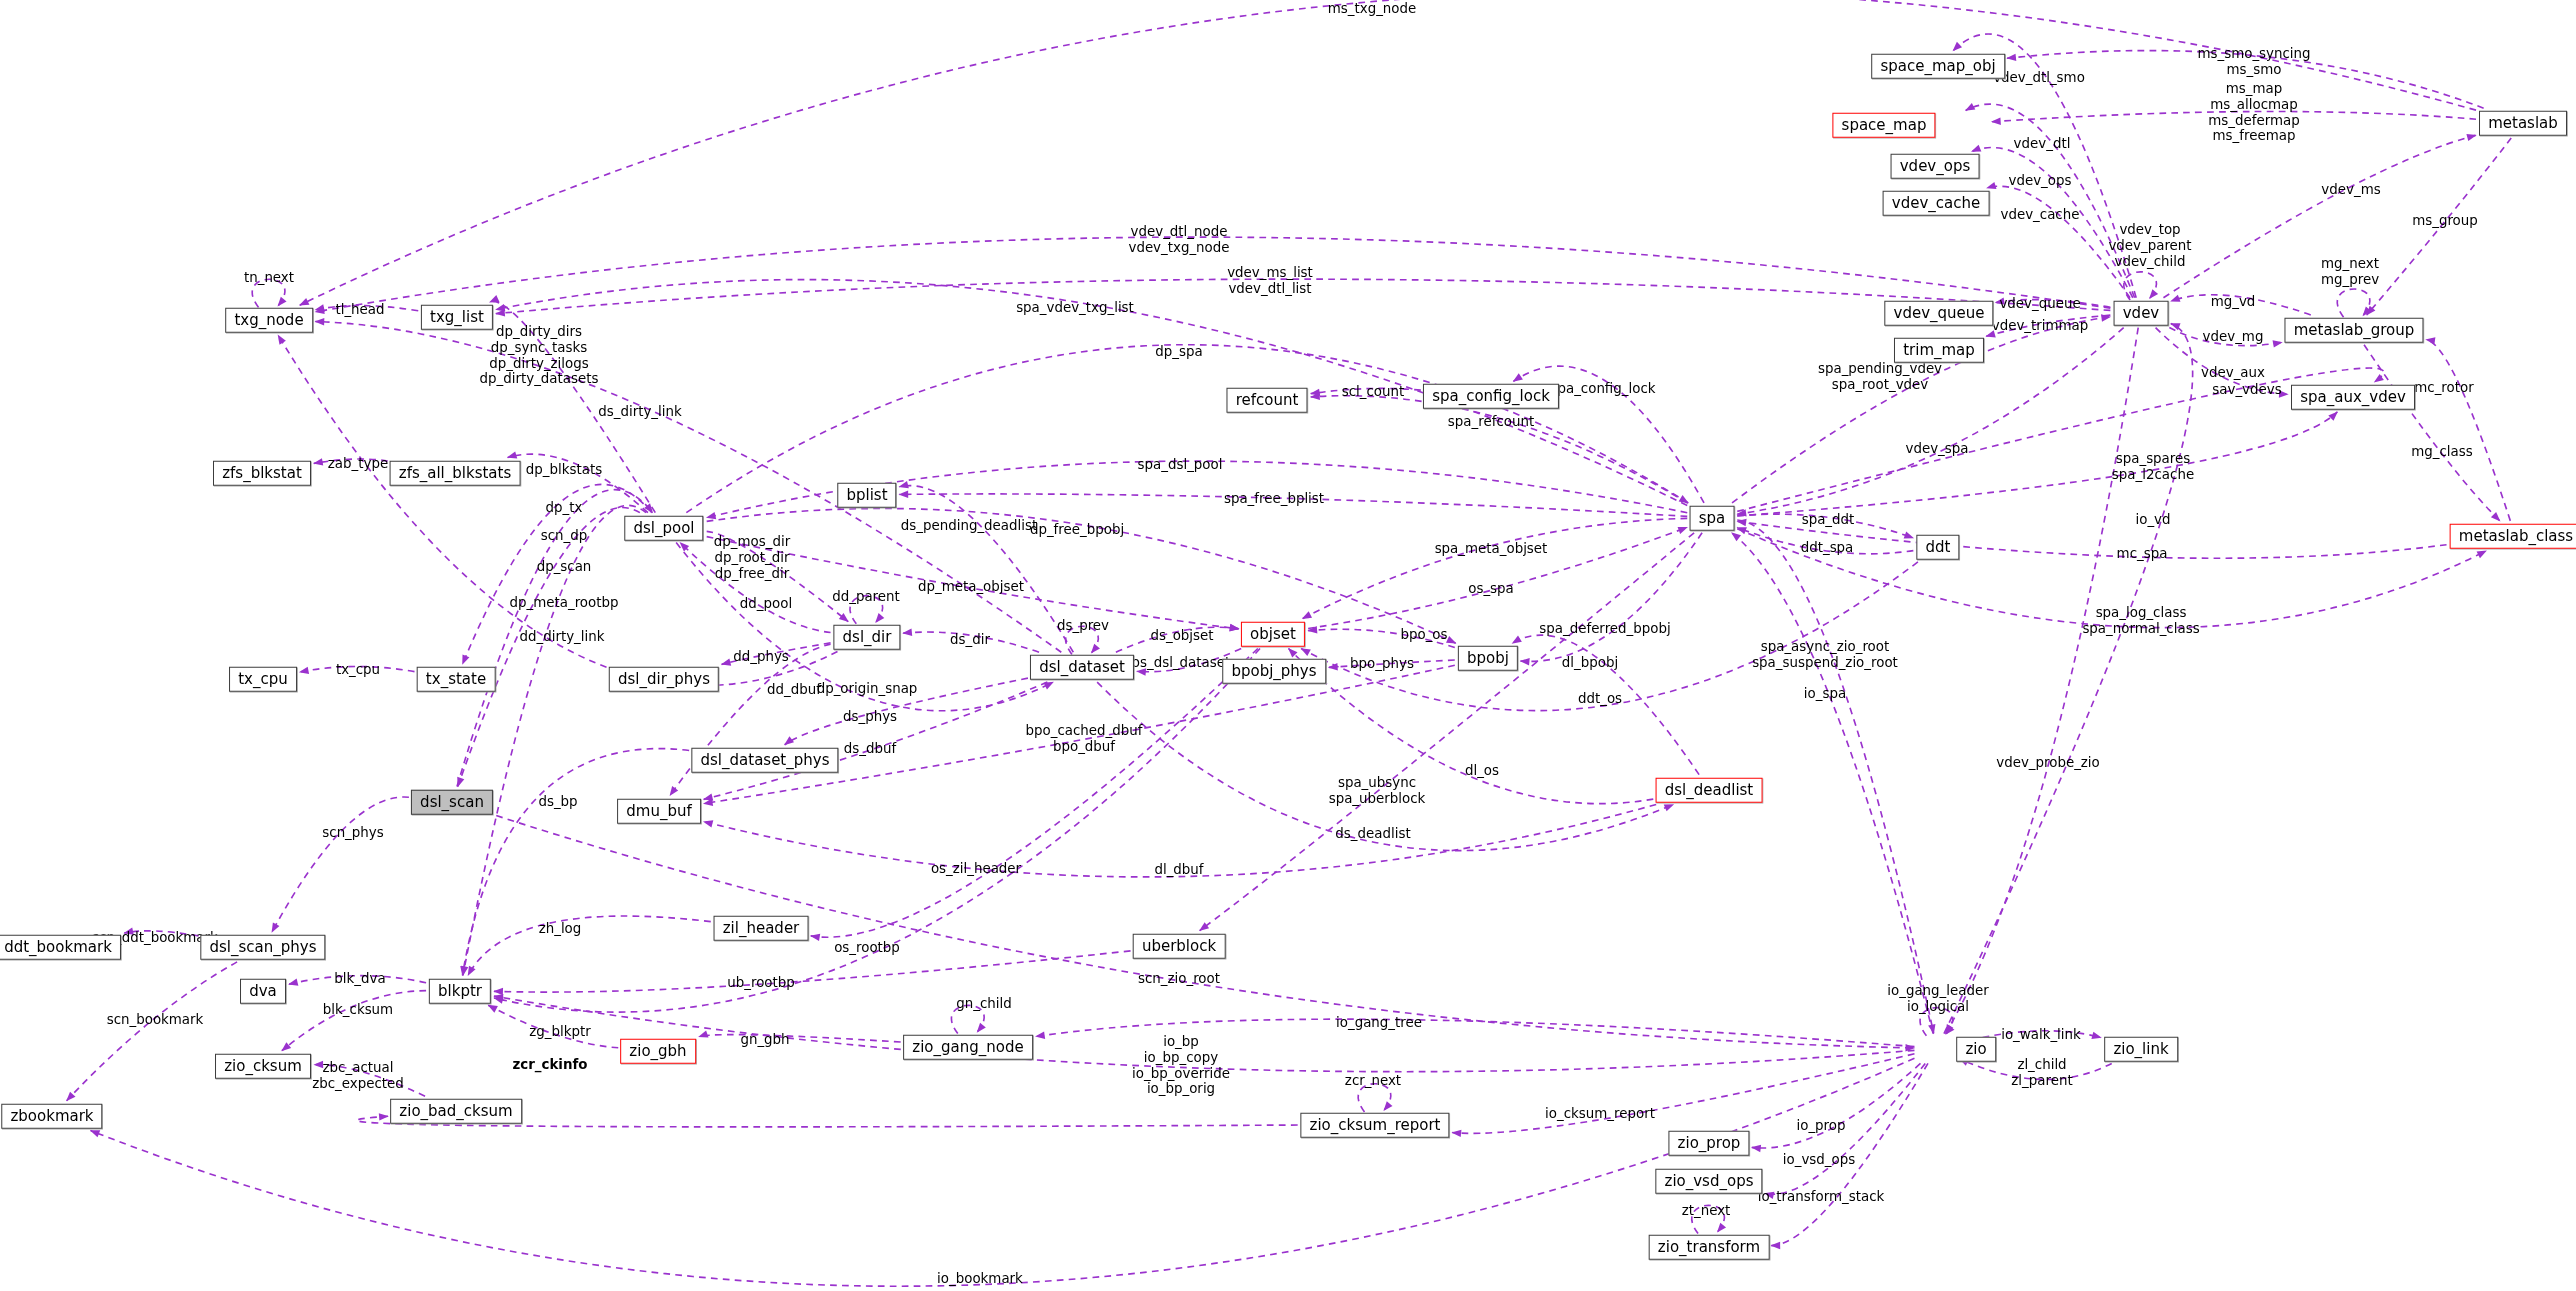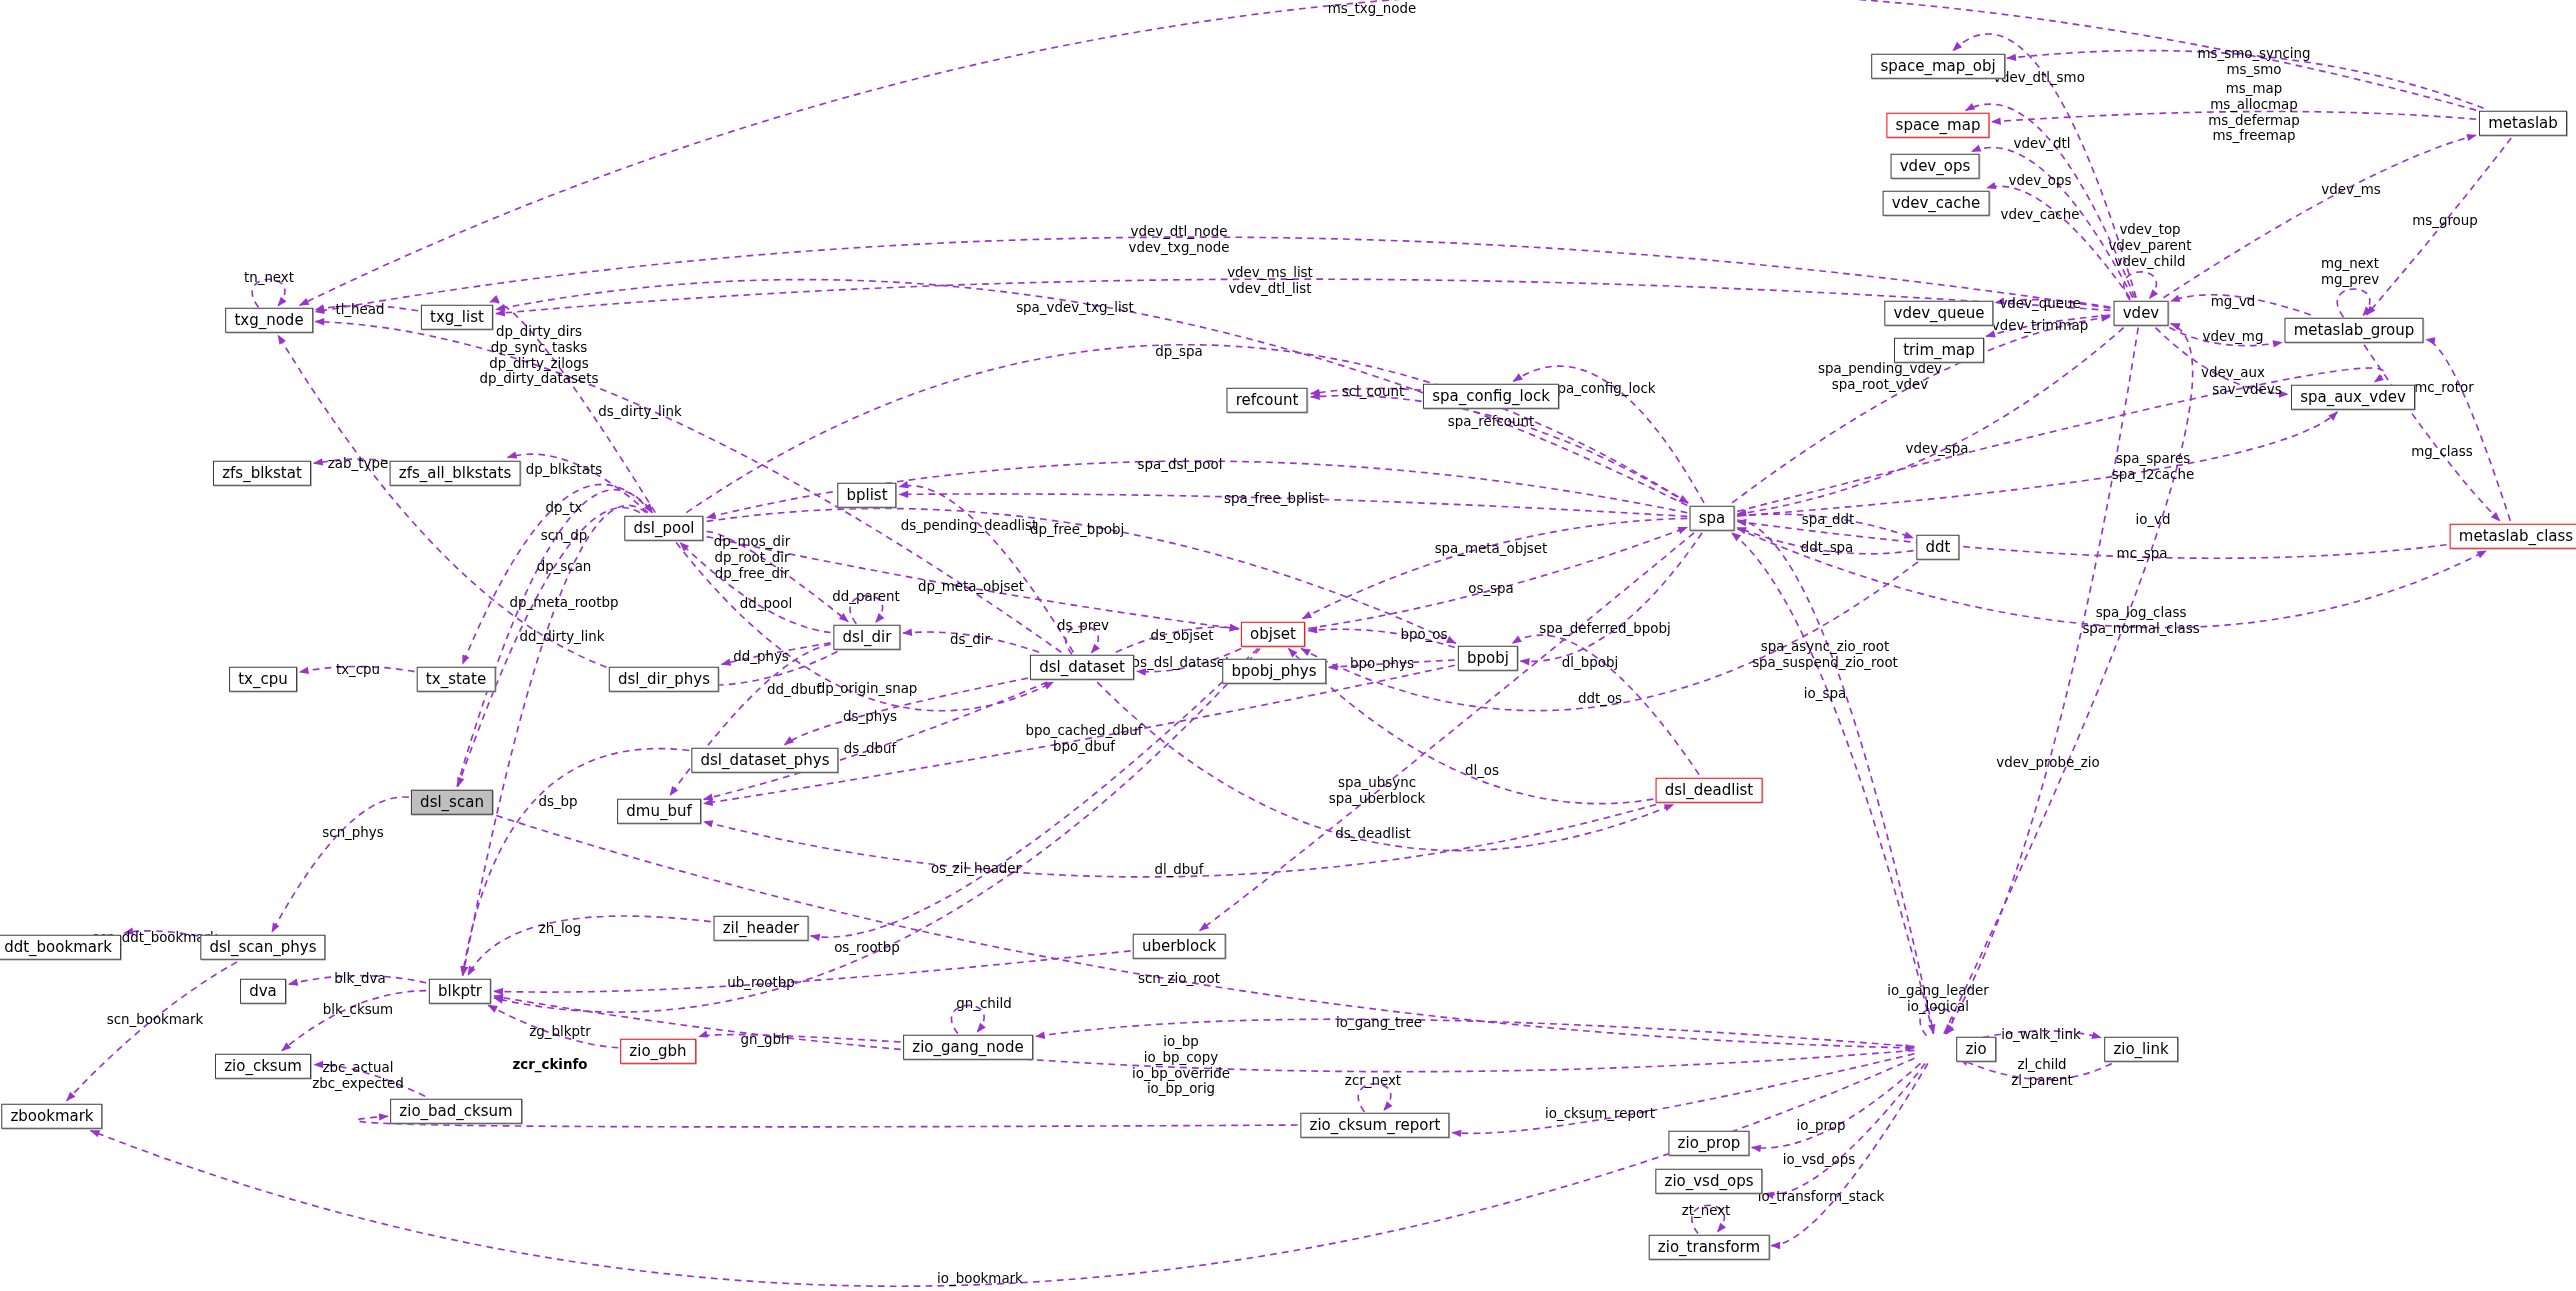--- a/index.html
+++ b/index.html
@@ -322,21 +322,21 @@
       <div class="node normal" style="left: 1179px; top: 946px;">uberblock</div>
       <div class="node red" style="left: 658px; top: 1051px; border-color: rgb(255, 0, 0);">zio_gbh</div>
       <div class="node normal" style="left: 968px; top: 1047px;">zio_gang_node</div>
       <div class="node normal" style="left: 1375px; top: 1125px;">zio_cksum_report</div>
       <div class="node normal" style="left: 1937px; top: 1049px; margin-left: 39px;">zio</div>
       <div class="node normal" style="left: 2141px; top: 1049px;">zio_link</div>
       <div class="node normal" style="left: 1709px; top: 1143px;">zio_prop</div>
       <div class="node normal" style="left: 1709px; top: 1181px;">zio_vsd_ops</div>
       <div class="node normal" style="left: 1709px; top: 1247px;">zio_transform</div>
       <div class="node normal" style="left: 1938px; top: 66px;">space_map_obj</div>
-      <div class="node red" style="left: 1938px; top: 125px; border-color: rgb(255, 0, 0);">space_map</div>
+      <div class="node red" style="left: 1884px; top: 125px; border-color: rgb(255, 0, 0);">space_map</div>
       <div class="node normal" style="left: 1935px; top: 166px;">vdev_ops</div>
       <div class="node normal" style="left: 1936px; top: 203px;">vdev_cache</div>
       <div class="node normal" style="left: 2523px; top: 123px;">metaslab</div>
       <div class="node normal" style="left: 2141px; top: 313px;">vdev</div>
       <div class="node normal" style="left: 1939px; top: 313px;">vdev_queue</div>
       <div class="node normal" style="left: 1939px; top: 350px;">trim_map</div>
       <div class="node normal" style="left: 2354px; top: 330px;">metaslab_group</div>
       <div class="node normal" style="left: 2353px; top: 397px;">spa_aux_vdev</div>
       <div class="node red" style="left: 2516px; top: 536px; border-color: rgb(255, 0, 0);">metaslab_class</div>
     </div>

